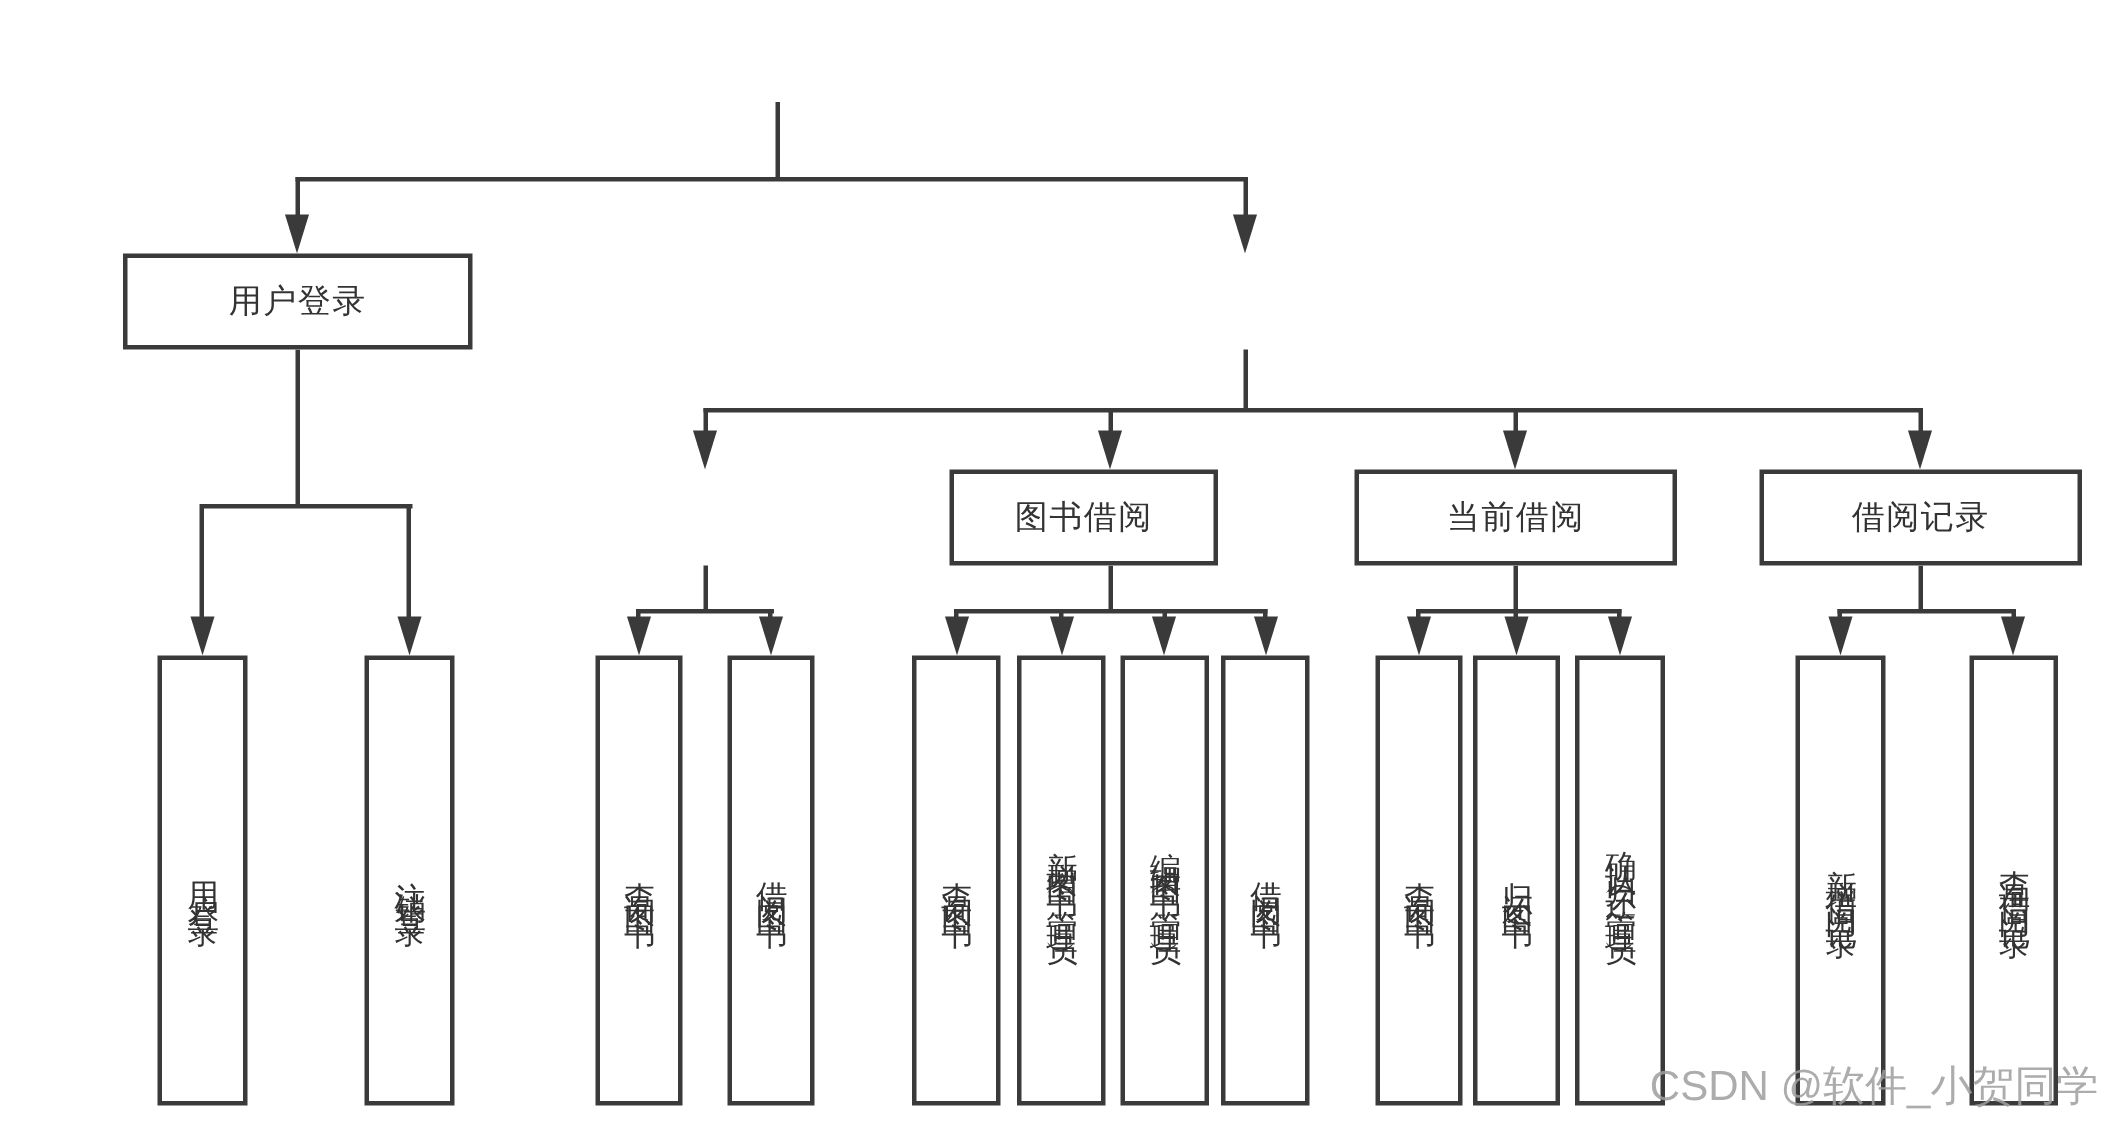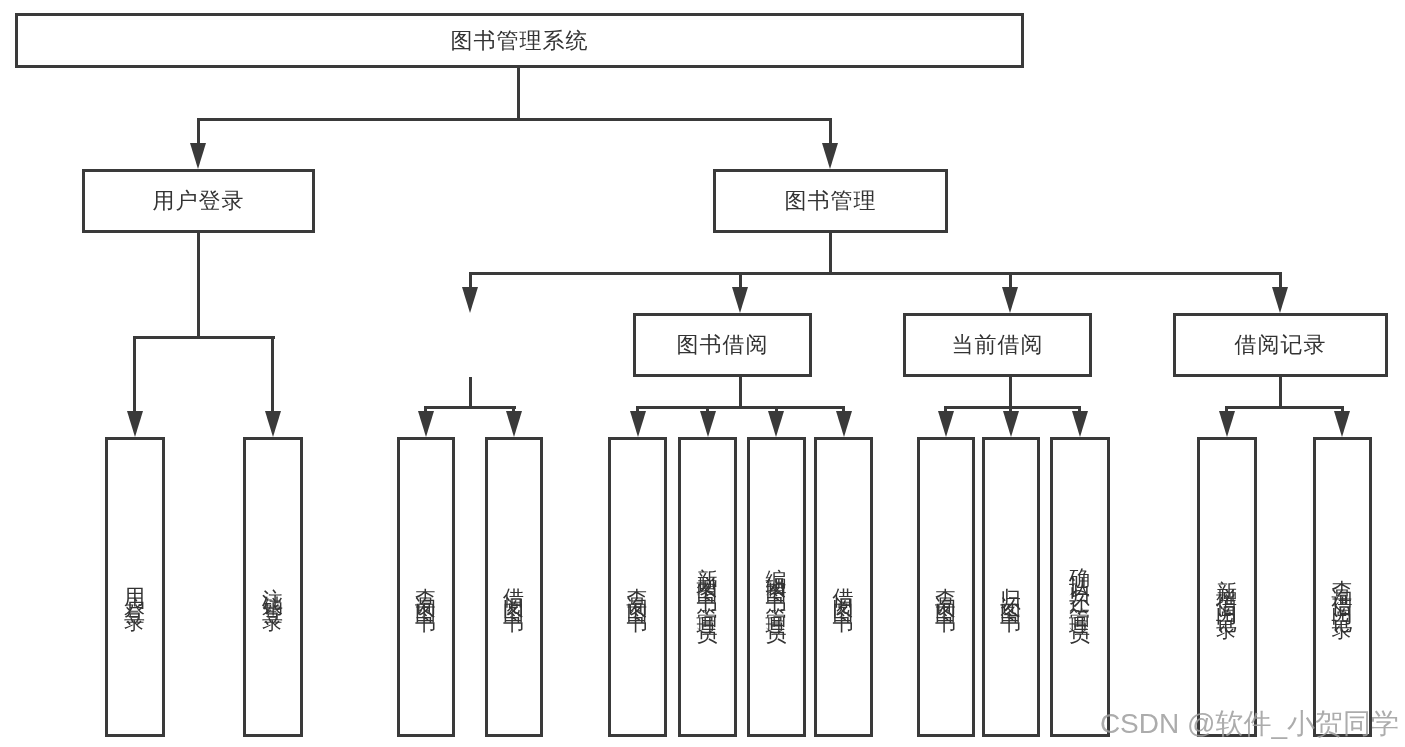--- a/index.html
+++ b/index.html
@@ -67,36 +67,30 @@
     opacity: 0.85;
     z-index: 5;
     white-space: nowrap;
   }
 </style>
 </head>
 <body>
 
 <div class="canvas">
 
-  <div class="box" style="left:15px; top:13px; width:1009px; height:55px;">
-    <span class="hlabel">图书管理系统</span>
-  </div>
 
   <div class="line" style="left:517px; top:68px; width:3px; height:51px;"></div>
   <div class="line" style="left:197px; top:118px; width:635px; height:3px;"></div>
   <div class="line" style="left:197px; top:118px; width:3px; height:27px;"></div>
   <div class="ah" style="left:190px; top:143px;"></div>
   <div class="line" style="left:829px; top:118px; width:3px; height:27px;"></div>
   <div class="ah" style="left:822px; top:143px;"></div>
 
   <div class="box" style="left:82px; top:169px; width:233px; height:64px;">
     <span class="hlabel">用户登录</span>
-  </div>
-  <div class="box" style="left:713px; top:169px; width:235px; height:64px;">
-    <span class="hlabel">图书管理</span>
   </div>
 
   <div class="line" style="left:197px; top:233px; width:3px; height:103px;"></div>
   <div class="line" style="left:134px; top:336px; width:141px; height:3px;"></div>
   <div class="line" style="left:133px; top:336px; width:3px; height:77px;"></div>
   <div class="ah" style="left:127px; top:411px;"></div>
   <div class="line" style="left:271px; top:336px; width:3px; height:77px;"></div>
   <div class="ah" style="left:265px; top:411px;"></div>
 
   <div class="line" style="left:829px; top:233px; width:3px; height:41px;"></div>
@@ -106,21 +100,21 @@
   <div class="line" style="left:739px; top:272px; width:3px; height:17px;"></div>
   <div class="ah" style="left:732px; top:287px;"></div>
   <div class="line" style="left:1009px; top:272px; width:3px; height:17px;"></div>
   <div class="ah" style="left:1002px; top:287px;"></div>
   <div class="line" style="left:1279px; top:272px; width:3px; height:17px;"></div>
   <div class="ah" style="left:1272px; top:287px;"></div>
 
   <div class="box" style="left:633px; top:313px; width:179px; height:64px;font-family:Liberation Mono, monospace;">
     <span class="hlabel">图书借阅</span>
   </div>
-  <div class="box" style="left:903px; top:313px; width:189px; height:64px;">
+  <div class="box" style="left:903px; top:313px; width:215px; height:64px;">
     <span class="hlabel">当前借阅</span>
   </div>
   <div class="box" style="left:1173px; top:313px; width:215px; height:64px;">
     <span class="hlabel">借阅记录</span>
   </div>
 
   <div class="line" style="left:469px; top:377px; width:3px; height:31px;"></div>
   <div class="line" style="left:425px; top:406px; width:91px; height:3px;"></div>
   <div class="line" style="left:424px; top:406px; width:3px; height:7px;"></div>
   <div class="ah" style="left:418px; top:411px;"></div>

